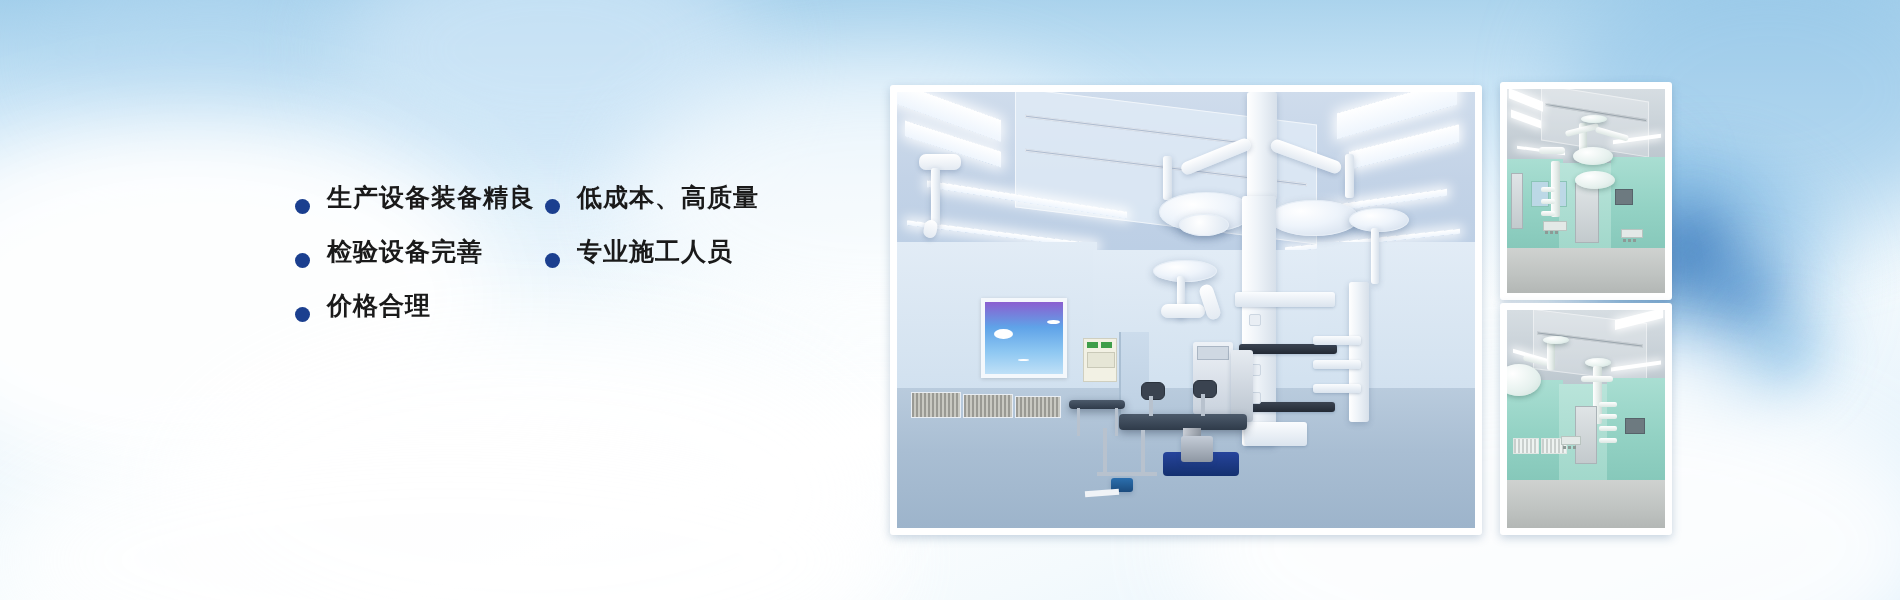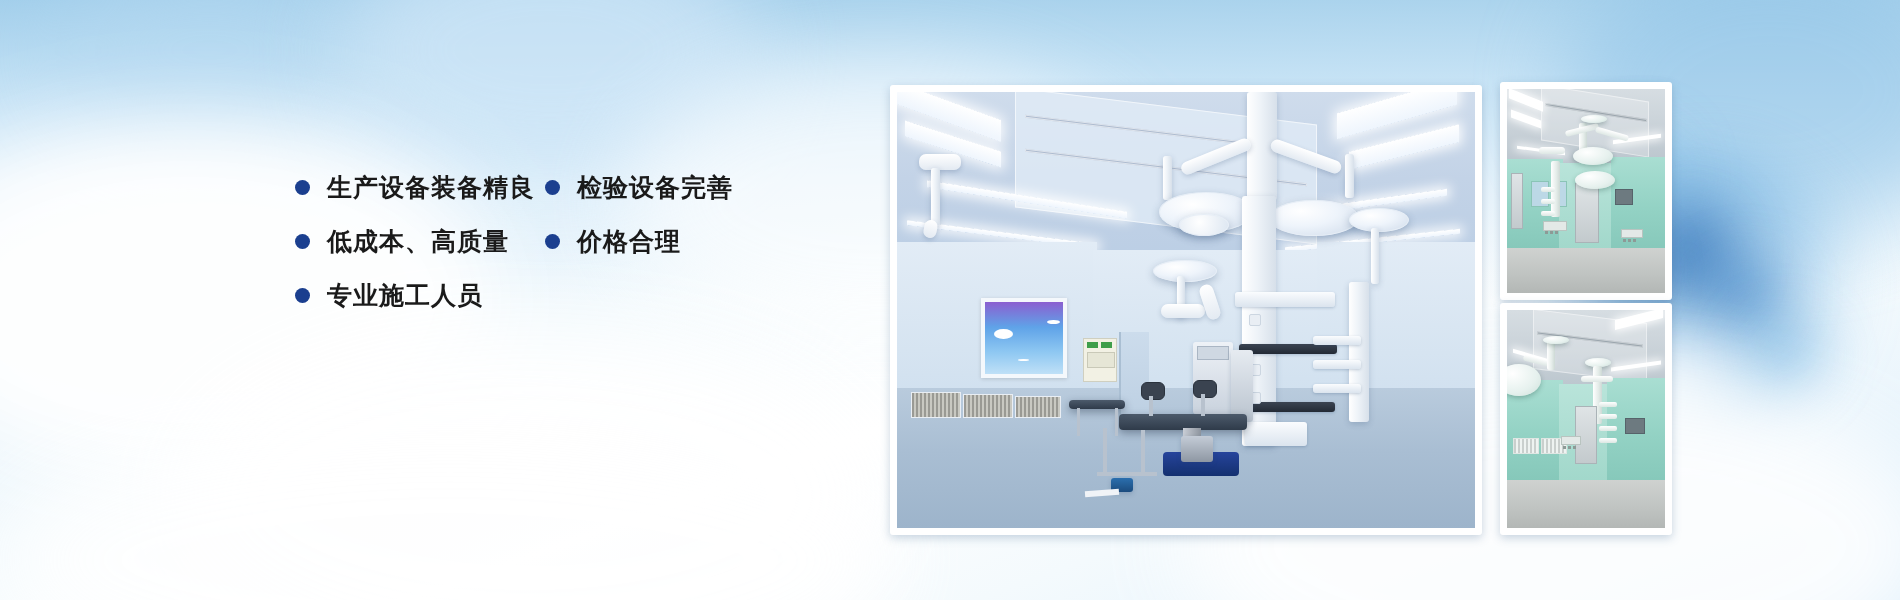--- a/index.html
+++ b/index.html
@@ -45,21 +45,21 @@
   .g8{right:250px;top:300px;width:160px;height:90px;background:radial-gradient(circle,rgba(255,255,255,.8),rgba(255,255,255,0) 70%);}
 
   
   .copy{position:absolute;left:295px;top:160px;width:560px;}
   .headline{
     font-size:62px;font-weight:bold;color:#14398c;letter-spacing:3px;
     line-height:1.15;white-space:nowrap;margin:0 0 34px 0;
     text-shadow:0 1px 0 rgba(255,255,255,.5);
   }
   .feature-grid{display:grid;grid-template-columns:250px 250px;grid-auto-rows:54px;}
-  .feature{display:flex;align-items:center;font-family:Liberation Serif, serif;}
+  .feature{display:flex;align-items:flex-end;font-family:Liberation Serif, serif;}
   .dot{
     width:15px;height:15px;border-radius:50%;background:#1b3f8f;
     margin-right:17px;flex:0 0 auto;
   }
   .feature-label{
     font-size:25px;font-weight:bold;color:#1a1a1a;letter-spacing:1px;white-space:nowrap;
   }
 
   
   .photo{
@@ -160,36 +160,36 @@
 
     <div class="feature-grid">
 
       <div class="feature">
         <span class="dot"></span>
         <span class="feature-label">生产设备装备精良</span>
       </div>
 
       <div class="feature">
         <span class="dot"></span>
+        <span class="feature-label">低成本、高质量</span>
+      </div>
+
+      <div class="feature">
+        <span class="dot"></span>
         <span class="feature-label">检验设备完善</span>
       </div>
 
       <div class="feature">
         <span class="dot"></span>
-        <span class="feature-label">低成本、高质量</span>
+        <span class="feature-label">专业施工人员</span>
       </div>
 
       <div class="feature">
         <span class="dot"></span>
         <span class="feature-label">价格合理</span>
-      </div>
-
-      <div class="feature">
-        <span class="dot"></span>
-        <span class="feature-label">专业施工人员</span>
       </div>
 
 
     </div>
   </div>
 
   <div class="photo" id="photo-main">
     <div class="ph-inner">
 
       <div class="or-ceiling"></div>

